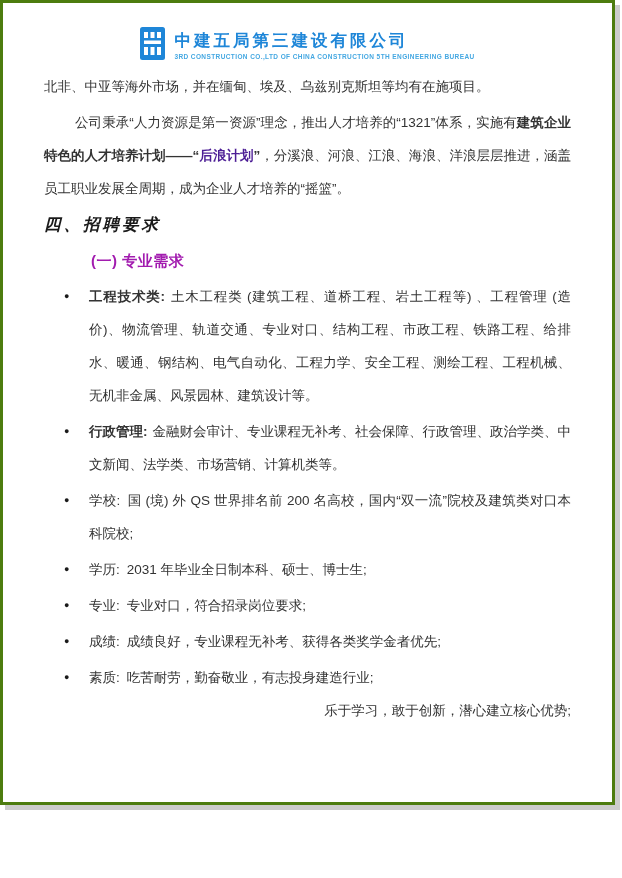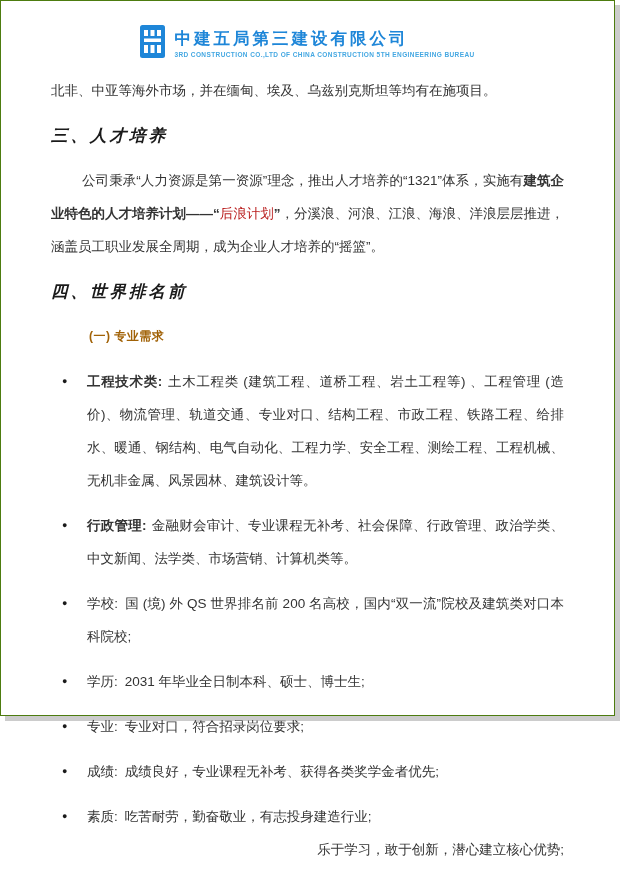--- a/index.html
+++ b/index.html
@@ -1,50 +1,50 @@
 <!DOCTYPE html>
 <html><head>
 <meta charset="utf-8">
 <style>
   html,body{margin:0;padding:0;width:622px;height:878px;background:#ffffff;overflow:hidden;}
   body{font-family:"Liberation Sans","DejaVu Sans",sans-serif;}
   .page{
     box-sizing:border-box;
-    width:615px;height:716px;
+    width:615px;height:805px;
     background:#ffffff;
-    border:1px solid #4d7c0f;
+    border:3px solid #4d7c0f;
     box-shadow:5px 5px 0 #cccccc;
     padding:24px 38px 0 38px;
   }
   
   .header{display:flex;justify-content:center;align-items:center;gap:9px;margin-bottom:6px;}
   .logo-box{flex:0 0 auto;}
   .htext{display:flex;flex-direction:column;}
   .cn-name{
     color:#1e86d8;font-size:16.5px;font-weight:bold;letter-spacing:3px;
     line-height:20px;white-space:nowrap;
   }
   .en-name{
     color:#45a8e2;font-size:6.5px;font-weight:bold;letter-spacing:0.4px;
     line-height:9px;margin-top:2px;white-space:nowrap;
   }
   
   .doc{color:#333333;font-size:13.5px;}
-  .doc .line, .doc p, .doc li, .doc h2, .doc h3{line-height:33px;margin:12px;}
+  .doc .line, .doc p, .doc li, .doc h2, .doc h3{line-height:33px;margin:3px;}
   .intro{margin-top:8px;text-align:justify;}
   h2.cn-heading{
     font-family:"DejaVu Serif","Liberation Serif",serif;
     font-style:italic;font-weight:bold;
     font-size:16.5px;letter-spacing:3px;color:#1a1a1a;
   }
   p.para{text-indent:2.3em;text-align:justify;}
   .seg-bold{font-weight:bold;}
-  .seg-blue{font-weight:normal;color:#b91c1c;}
+  .seg-blue{font-weight:bold;color:#4c1d95;}
   h3.sub-blue{
-    color:#a16207;font-size:12px;font-weight:bold;
+    color:#a21caf;font-size:15px;font-weight:bold;
     margin-left:50px;letter-spacing:0.5px;
   }
   ul.blist{list-style:none;margin:0;padding:0;}
   ul.blist li{
     position:relative;
     margin-left:22px;
     padding-left:26px;
     text-align:justify;
   }
   .bullet{
@@ -76,25 +76,24 @@
     <div class="htext">
       <div class="cn-name">中建五局第三建设有限公司</div>
       <div class="en-name">3RD CONSTRUCTION CO.,LTD OF CHINA CONSTRUCTION 5TH ENGINEERING BUREAU</div>
     </div>
   </div>
 
   <div class="doc">
 
     <div class="line intro">北非、中亚等海外市场，并在缅甸、埃及、乌兹别克斯坦等均有在施项目。</div>
 
-    <h2 class="cn-heading">三、人才培养</h2>
 
     <p class="para"><span>公司秉承“人力资源是第一资源”理念，推出人才培养的“1321”体系，实施有</span><span class="seg-bold">建筑企业特色的人才培养计划——“</span><span class="seg-blue">后浪计划</span><span class="seg-bold">”</span><span>，分溪浪、河浪、江浪、海浪、洋浪层层推进，涵盖员工职业发展全周期，成为企业人才培养的“摇篮”。</span></p>
 
-    <h2 class="cn-heading">四、世界排名前</h2>
+    <h2 class="cn-heading">四、招聘要求</h2>
 
     <h3 class="sub-blue">(一) 专业需求</h3>
 
     <ul class="blist">
       <li>
         <span class="bullet">●</span><span class="maj-label">工程技术类:</span><span>土木工程类 (建筑工程、道桥工程、岩土工程等) 、工程管理 (造价)、物流管理、轨道交通、专业对口、结构工程、市政工程、铁路工程、给排水、暖通、钢结构、电气自动化、工程力学、安全工程、测绘工程、工程机械、无机非金属、风景园林、建筑设计等。</span>
       </li>
       <li>
         <span class="bullet">●</span><span class="maj-label">行政管理:</span><span>金融财会审计、专业课程无补考、社会保障、行政管理、政治学类、中文新闻、法学类、市场营销、计算机类等。</span>
       </li>

